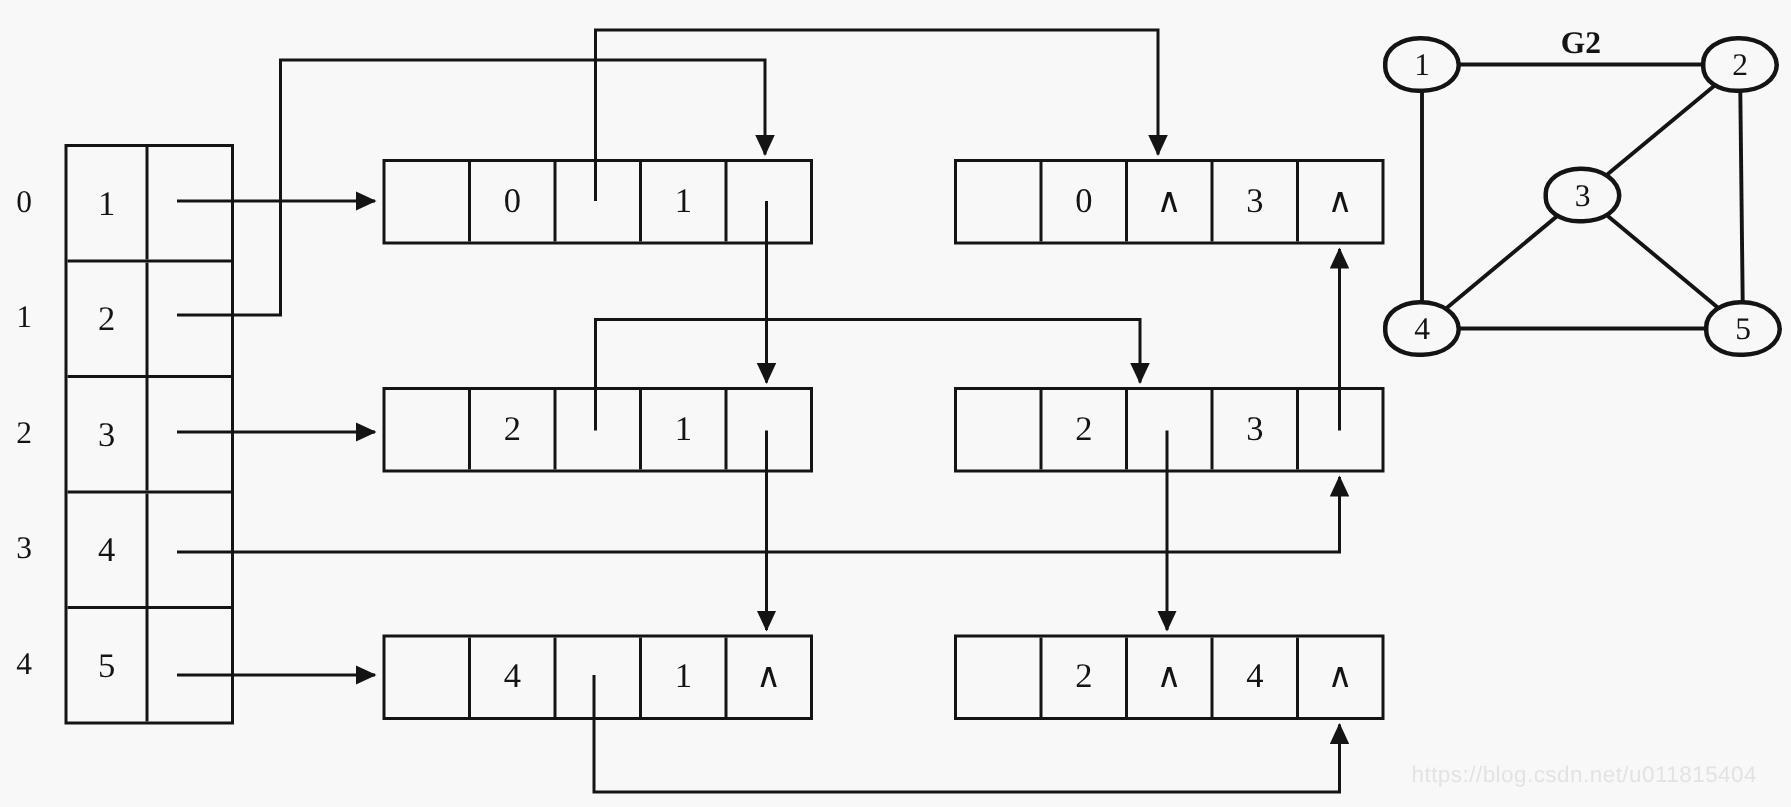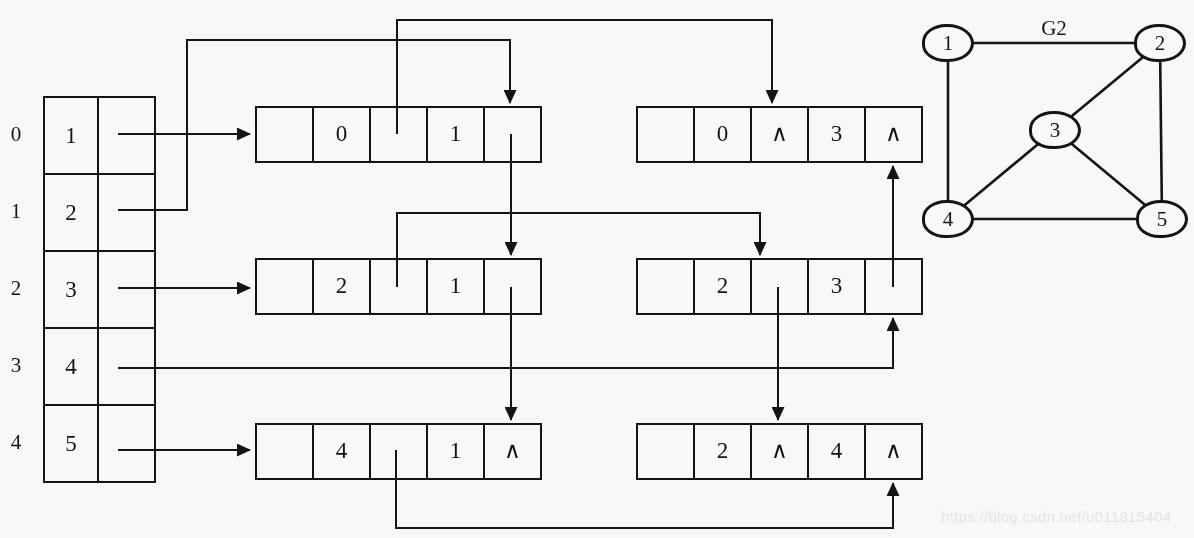--- a/index.html
+++ b/index.html
@@ -35,21 +35,21 @@
   }
   .ncell:last-child { border-right:none; }
   
   #links { position:absolute; left:0; top:0; pointer-events:none; }
   
   .gv {
     position:absolute; width:52px; height:38px; box-sizing:border-box;
     border:3px solid #141414; border-radius:48% 52% 50% 46%;
     background:#f7f8f7; text-align:center; line-height:33px; font-size:21px;
   }
-  .gtitle { position:absolute; left:1030px; top:16px; width:48px; text-align:center; font-size:21px; }
+  .gtitle { position:absolute; left:1030px; top:16px; width:48px; text-align:center; font-size:21px;font-weight:bold; }
   
   .wm {
     position:absolute; left:941px; top:508px; font-family:"Liberation Sans", sans-serif;
     font-size:15px; color:#e3e3e3; letter-spacing:0.3px; white-space:nowrap;
   }
 </style>
 </head>
 <body>
 
 <div id="canvas">

